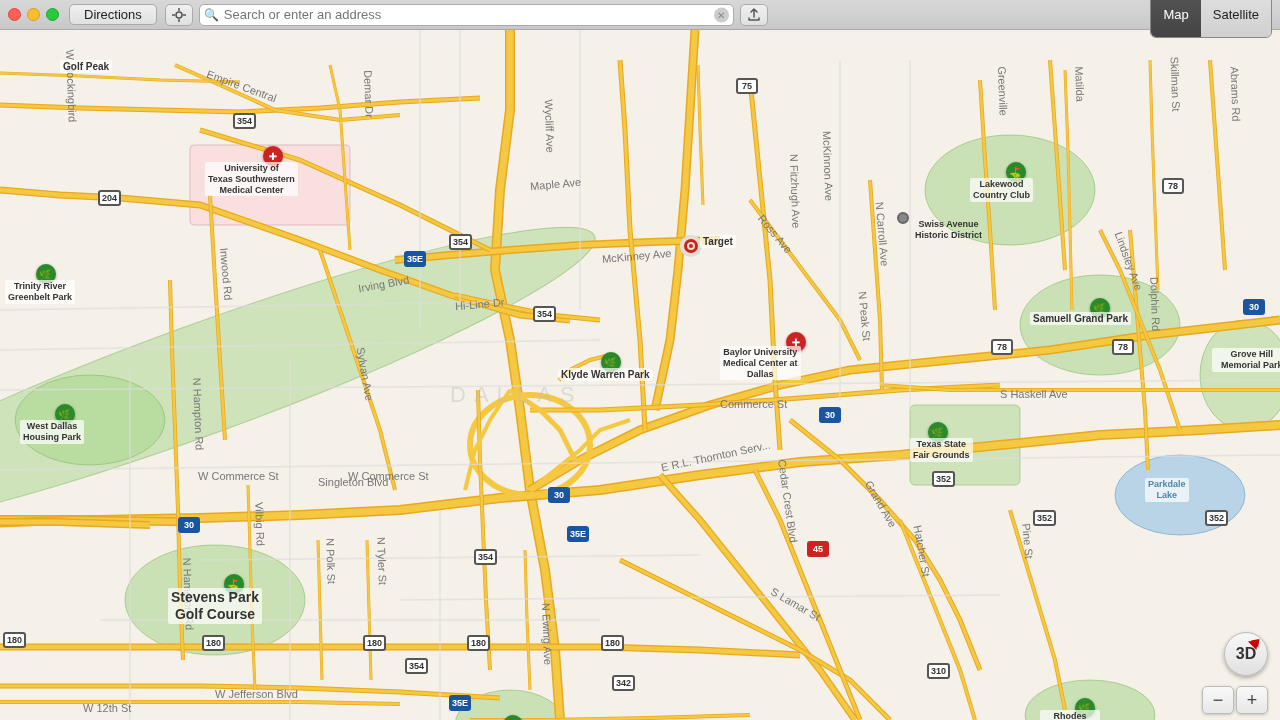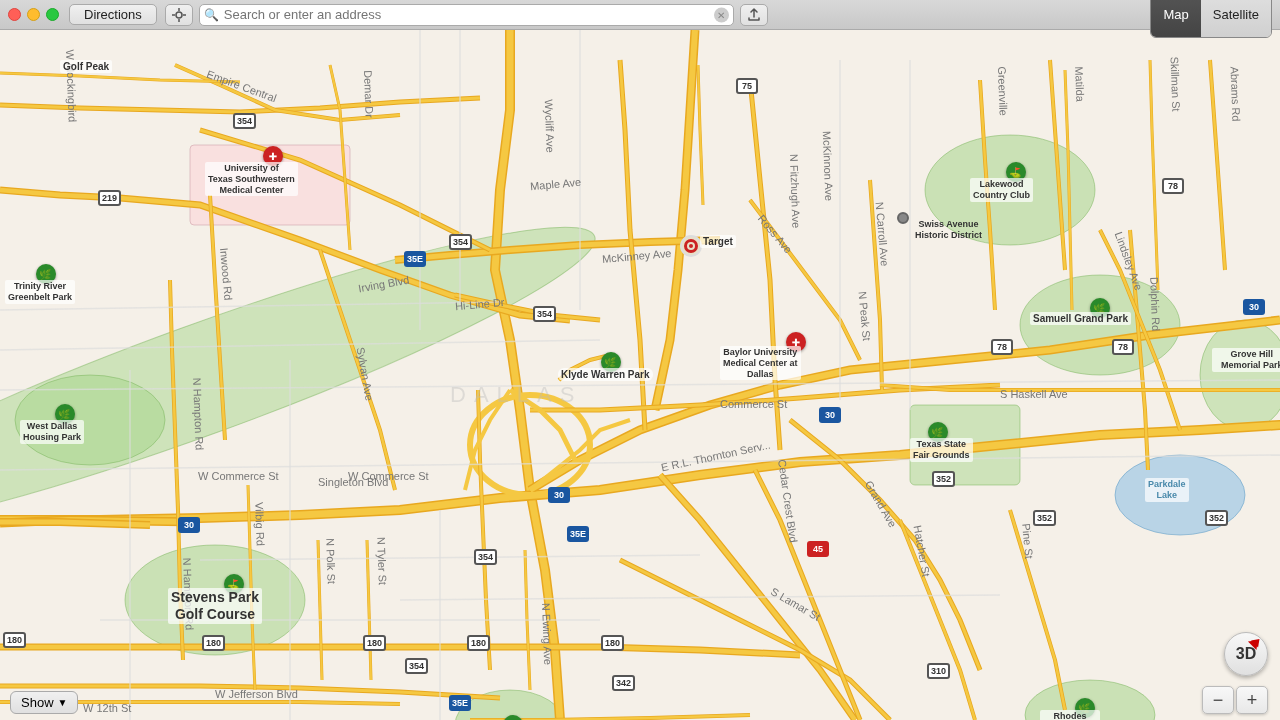--- a/index.html
+++ b/index.html
@@ -561,21 +561,21 @@
   <div class="map-label" style="top:50px; left:35px; transform:rotate(88deg); color:#777;">W Mockingbird</div>
   <div class="map-label" style="top:238px; left:200px; transform:rotate(85deg); color:#777;">Inwood Rd</div>
 
   <div class="highway-badge" style="top:83px; left:233px;">354</div>
   <div class="highway-badge" style="top:204px; left:449px;">354</div>
   <div class="highway-badge" style="top:276px; left:533px;">354</div>
   <div class="highway-badge" style="top:48px; left:736px;">75</div>
   <div class="highway-badge" style="top:148px; left:1162px;">78</div>
   <div class="highway-badge" style="top:309px; left:1112px;">78</div>
   <div class="highway-badge" style="top:309px; left:991px;">78</div>
-  <div class="highway-badge" style="top:160px; left:98px;">219</div>
+  <div class="highway-badge" style="top:160px; left:98px;">204</div>
   <div class="highway-badge" style="top:441px; left:932px;">352</div>
   <div class="highway-badge" style="top:480px; left:1033px;">352</div>
   <div class="highway-badge" style="top:480px; left:1205px;">352</div>
   <div class="highway-badge" style="top:519px; left:474px;">354</div>
   <div class="highway-badge" style="top:602px; left:3px;">180</div>
   <div class="highway-badge" style="top:605px; left:202px;">180</div>
   <div class="highway-badge" style="top:605px; left:363px;">180</div>
   <div class="highway-badge" style="top:605px; left:467px;">180</div>
   <div class="highway-badge" style="top:605px; left:601px;">180</div>
   <div class="highway-badge" style="top:628px; left:405px;">354</div>
@@ -632,26 +632,20 @@
 
   <div class="poi-label" style="top:30px; left:60px; font-size:10px;">Golf Peak</div>
 
   <div class="poi-label" style="top:318px; left:1212px; font-size:9px; line-height:1.2;padding-left:9px;">Grove Hill<br>Memorial Park</div>
 
   <div class="poi-marker" style="top:685px; left:503px;">🦁</div>
 
   <div class="poi-marker" style="top:668px; left:1075px;">🌿</div>
   <div class="poi-label" style="top:680px; left:1040px; font-size:9px; line-height:1.2;">Rhodes<br>Terrace Park</div>
 
-  <div id="bottom-bar">
-    <button id="show-btn">
-      <span>Show</span>
-      <span style="font-size:10px;">▼</span>
-    </button>
-  </div>
 
   <div id="btn-3d" style="position: absolute; bottom: 44px; right: 12px; width: 44px; height: 44px; border-radius: 50%; background: linear-gradient(rgb(248, 248, 248), rgb(224, 224, 224)); border: 1px solid rgb(187, 187, 187); box-shadow: rgba(0, 0, 0, 0.3) 0px 2px 4px; display: flex; align-items: center; justify-content: center; font-size: 16px; font-weight: bold; color: rgb(51, 51, 51); cursor: pointer; z-index: 50;">
     <span style="position:relative; z-index:1; font-size:16px; font-weight:bold; color:#333;">3D</span>
   <div style="position: absolute; top: 5px; right: 5px; width: 0px; height: 0px; border-left: 5px solid transparent; border-right: 5px solid transparent; border-bottom: 7px solid rgb(204, 0, 0); transform: rotate(45deg);"></div>
     </div>
 
   <div class="zoom-controls">
     <div class="zoom-btn">−</div>
     <div class="zoom-btn">+</div>
   </div>

